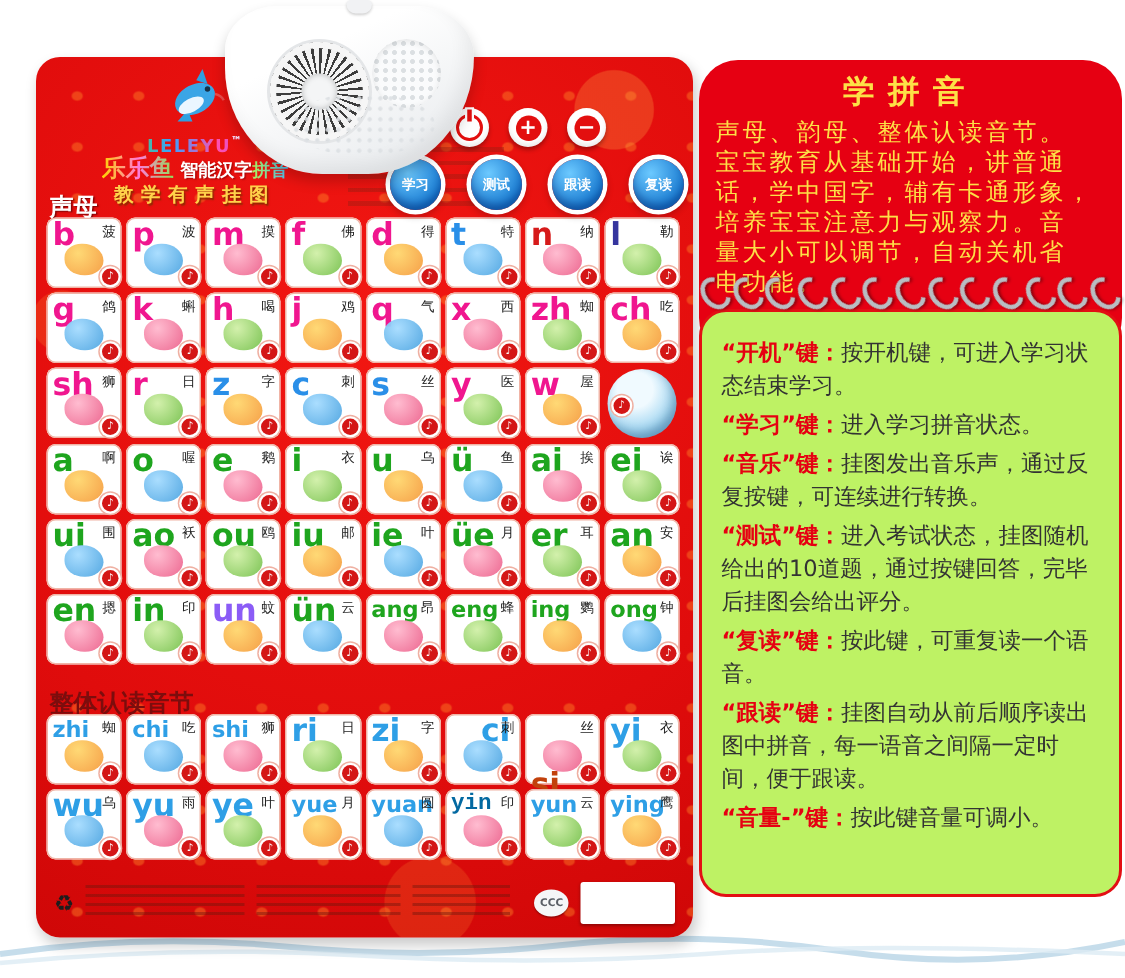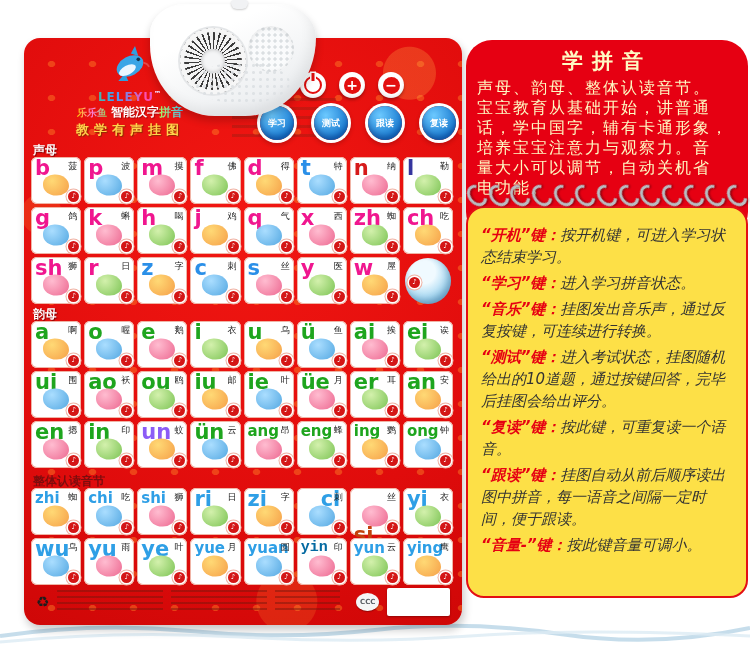--- a/index.html
+++ b/index.html
@@ -37,21 +37,21 @@
     border-radius:3px 3px 6px 6px;box-shadow:0 1px 2px rgba(0,0,0,.2);z-index:7;}
 
   
   .brand{position:absolute;left:28px;top:4px;width:156px;text-align:center;z-index:2;}
   .dolphin{display:block;margin:0 auto;}
   .leleyu{font-size:12px;font-weight:bold;letter-spacing:1px;
     background:linear-gradient(90deg,#ffd400,#57d153,#3aa0ff,#ff4fb0,#a35bff,#ff7a00);
     -webkit-background-clip:text;background-clip:text;color:transparent;text-shadow:none;}
   .leleyu sup{font-size:7px;color:#fff;}
   .brand-l1{margin-top:1px;font-size:12px;font-weight:bold;line-height:14px;white-space:nowrap;}
-  .b-name{background:linear-gradient(90deg,#ffd400,#ff7ad9,#8fe05a);-webkit-background-clip:text;background-clip:text;color:transparent;font-size:10px;}
+  .b-name{background:linear-gradient(90deg,#ffd400,#ff7ad9,#8fe05a);-webkit-background-clip:text;background-clip:text;color:transparent;font-size:16px;}
   .b-mid{color:#fff;text-shadow:1px 1px 1px rgba(120,0,0,.6);}
   .b-pin{background:linear-gradient(90deg,#aef25e,#4fc3f7);-webkit-background-clip:text;background-clip:text;color:transparent;}
   .brand-l2{margin-top:1px;font-size:13px;font-weight:bold;letter-spacing:5px;color:#ffd24a;
     text-shadow:1px 1px 1px #8d2b00;white-space:nowrap;}
 
   .fineprint{position:absolute;left:208px;top:60px;width:104px;height:44px;opacity:.55;z-index:2;
     background:repeating-linear-gradient(180deg, rgba(150,30,18,.75) 0 3px, transparent 3px 9px);}
 
   
   .controls{position:absolute;top:34px;right:6px;display:flex;flex-direction:column;align-items:flex-end;z-index:3;}
@@ -65,21 +65,21 @@
   .pwr::after{content:'';position:absolute;left:50%;top:-5px;transform:translateX(-50%);width:3px;height:8px;
     background:#e30f0f;box-shadow:0 0 0 1.5px #fff;}
   .bbtn{width:34px;height:34px;border-radius:50%;color:#fff;font-size:9px;font-weight:bold;
     display:flex;align-items:center;justify-content:center;letter-spacing:0;
     background:radial-gradient(circle at 35% 28%, #6cc9ff, #1778cf 72%);
     box-shadow:0 0 0 3px #fff, 0 2px 4px 3px rgba(0,0,0,.18), inset 0 -4px 5px rgba(0,0,60,.28);}
 
   
   #grid-layer{position:absolute;inset:0;z-index:2;}
   .section{position:absolute;left:7px;right:9px;}
-  .sec-label{font-size:12px;font-weight:bold;color:#fff;height:12px;line-height:12px;margin:12px 0 1px 2px;
+  .sec-label{font-size:16px;font-weight:bold;color:#fff;height:12px;line-height:12px;margin:0 0 1px 2px;
     text-shadow:1px 1px 1px rgba(110,0,0,.85);}
   .sec-label.dark{color:#7c0d0d;text-shadow:none;}
   .row{display:grid;grid-template-columns:repeat(8,1fr);gap:3px;margin-bottom:3px;height:47px;}
   .cell{position:relative;background:#fff;border-radius:6px;box-shadow:inset 0 0 0 1px #f0b4a6;}
   .letter{position:absolute;left:4px;top:-1px;font-weight:bold;font-size:21px;line-height:24px;}
   .letter.small{font-size:15px;line-height:22px;}
   .hz{position:absolute;right:4px;top:3px;font-size:9px;color:#222;}
   .pic{position:absolute;left:50%;top:58%;transform:translate(-50%,-45%);width:26px;height:21px;
     border-radius:45% 55% 48% 52%;opacity:.95;}
   .p0{background:radial-gradient(circle at 35% 30%, #ffd76e, #f59a3e);}
@@ -102,30 +102,30 @@
   .ft1{width:120px;} .ft2{width:108px;} .ft3{width:74px;}
   .spacer{flex:1;}
   .ccc{width:26px;height:18px;border-radius:50%;background:#f5f6f7;color:#5a5f66;font-size:7px;font-weight:bold;
     display:flex;align-items:center;justify-content:center;box-shadow:0 1px 1px rgba(0,0,0,.3);}
   .barcode{width:62px;height:24px;background:#fff;border-radius:2px;padding:2px 4px;box-shadow:0 1px 2px rgba(0,0,0,.3);}
   .bars{width:100%;height:100%;
     background:repeating-linear-gradient(90deg,#111 0 1.6px,#fff 1.6px 3.4px,#111 3.4px 4.2px,#fff 4.2px 6.6px);}
 
   
   .panel-red{position:absolute;left:466px;top:40px;width:282px;height:198px;background:#e60012;
-    border-radius:26px;color:#fef9c3;z-index:2;}
+    border-radius:26px;color:#fde047;z-index:2;}
   .panel-title{text-align:center;font-size:21px;font-weight:bold;letter-spacing:9px;padding:7px 0 3px;}
   .panel-intro{font-size:16px;line-height:20px;letter-spacing:2px;padding:0 11px;white-space:pre-line;font-weight:500;}
 
   .coil{position:absolute;left:468px;top:184px;width:278px;display:flex;justify-content:space-between;z-index:5;}
   .loop{width:12px;height:17px;border:3.6px solid #b9bdc2;border-right-color:transparent;border-radius:50%;
     transform:rotate(-38deg);filter:drop-shadow(1px 1px 1px rgba(0,0,0,.45));}
 
-  .panel-white{position:absolute;left:466px;top:206px;width:282px;height:392px;background:#fde047;
-    border:2px solid #e30f14;border-radius:18px;box-sizing:border-box;padding:16px 12px 10px 13px;z-index:2;font-style:italic;}
+  .panel-white{position:absolute;left:466px;top:206px;width:282px;height:392px;background:#bef264;
+    border:2px solid #e30f14;border-radius:18px;box-sizing:border-box;padding:16px 12px 10px 13px;z-index:2;}
   .inst{margin:0 0 4px;font-size:15px;line-height:22px;color:#333;}
   .inst .key{color:#e60012;font-weight:bold;}
 
   
   .wave{position:absolute;left:0;bottom:2px;z-index:0;}
 </style>
 </head>
 <body>
 
 <div class="stage">
@@ -321,21 +321,20 @@
               <span class="hz">屋</span>
               <span class="pic p0"></span>
               <span class="snd">♪</span>
             </div>
             <div class="round-pic">
               <span class="snd">♪</span>
             </div>
           </div>
         </div>
         <div class="section" style="top: 258px;">
-          <div class="sec-label">韵母</div>
           <div class="row">
             <div class="cell">
               <span class="letter" style="color: rgb(30, 165, 30);">a</span>
               <span class="hz">啊</span>
               <span class="pic p0"></span>
               <span class="snd">♪</span>
             </div>
             <div class="cell">
               <span class="letter" style="color: rgb(30, 165, 30);">o</span>
               <span class="hz">喔</span>

